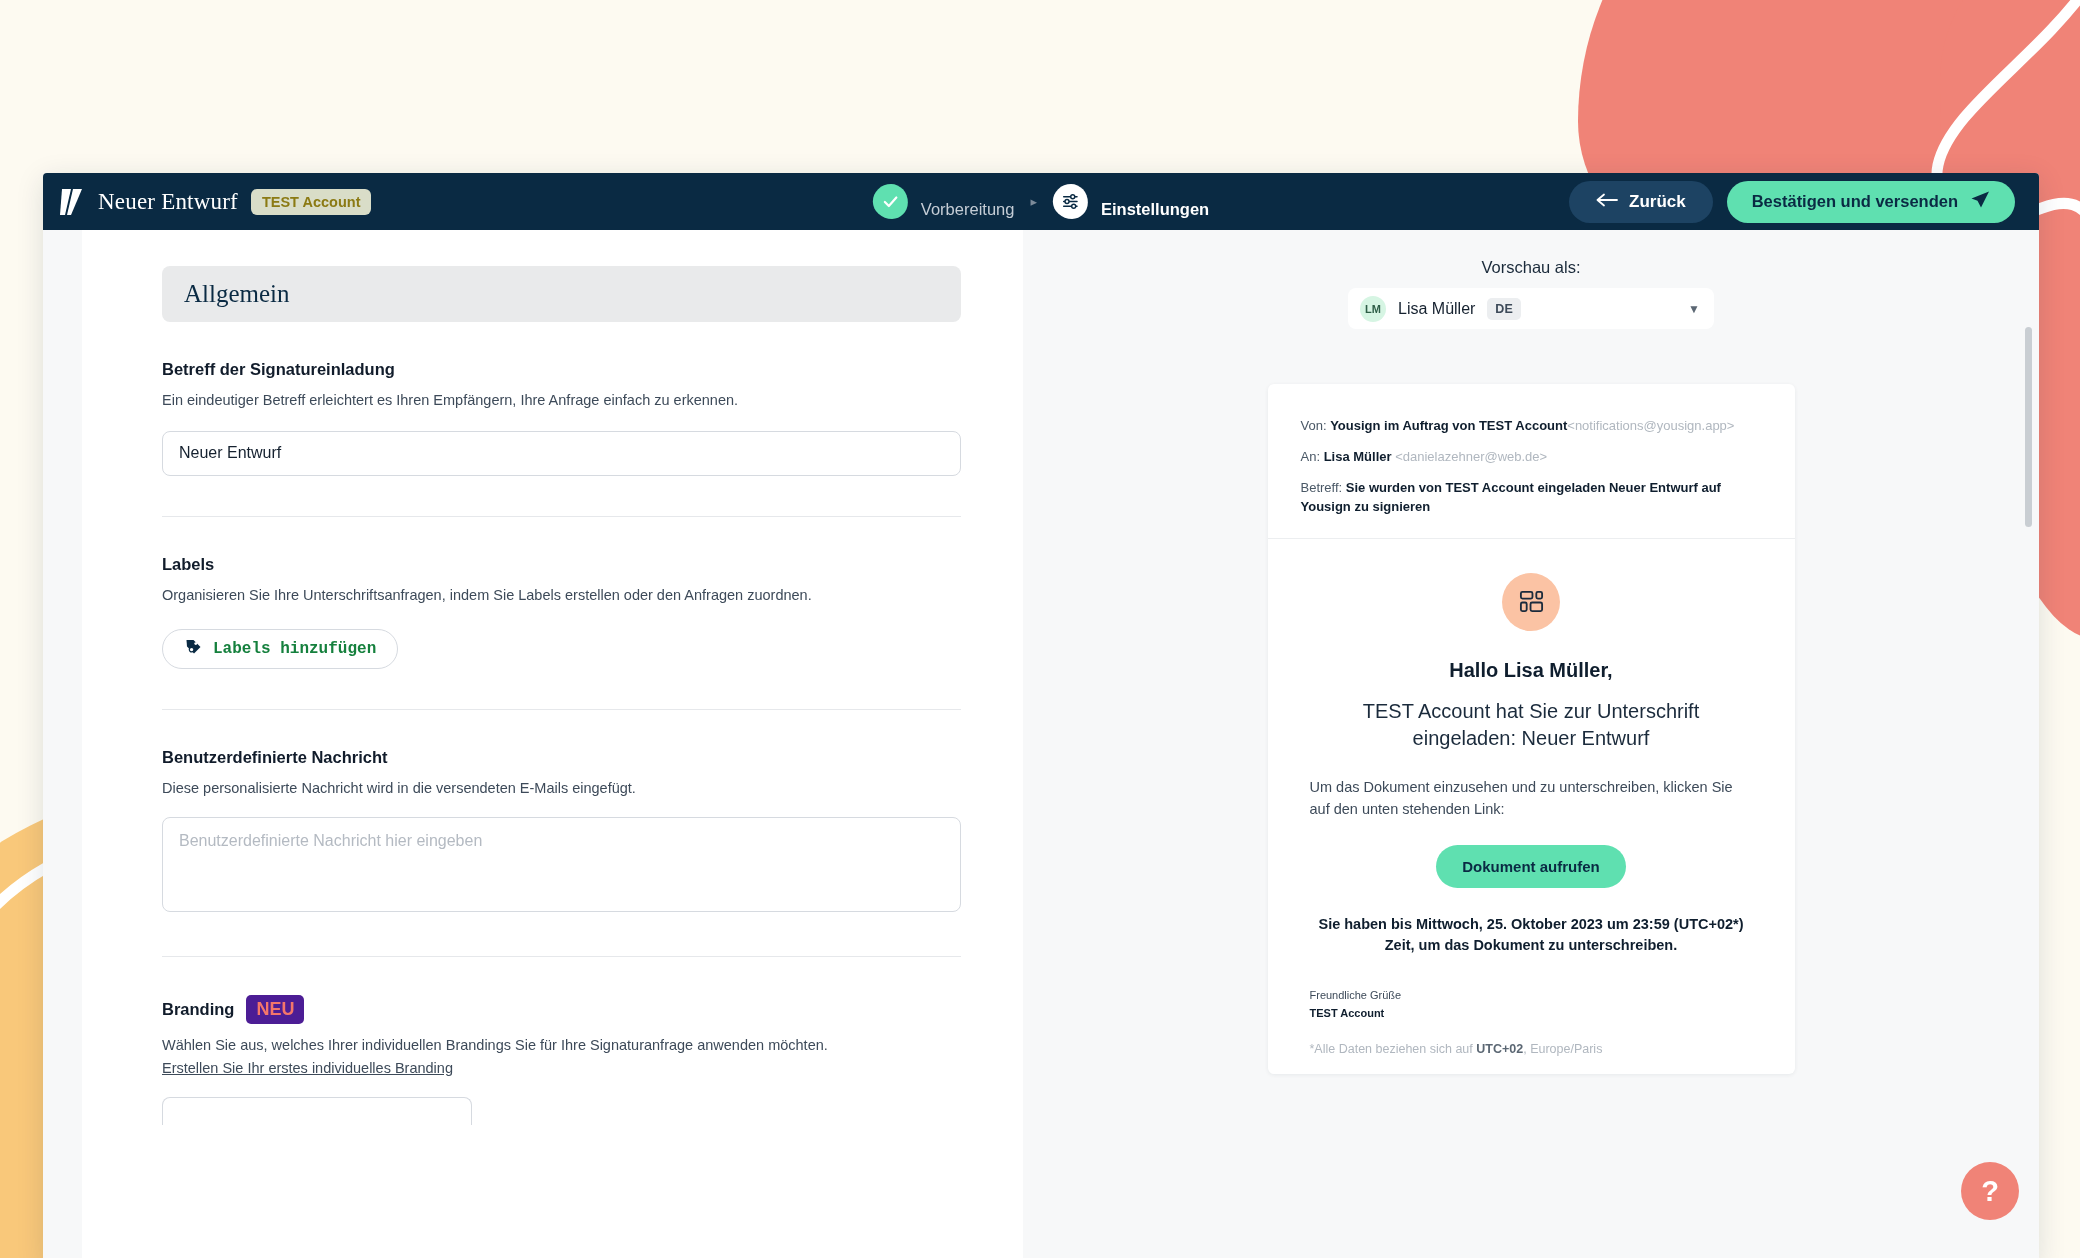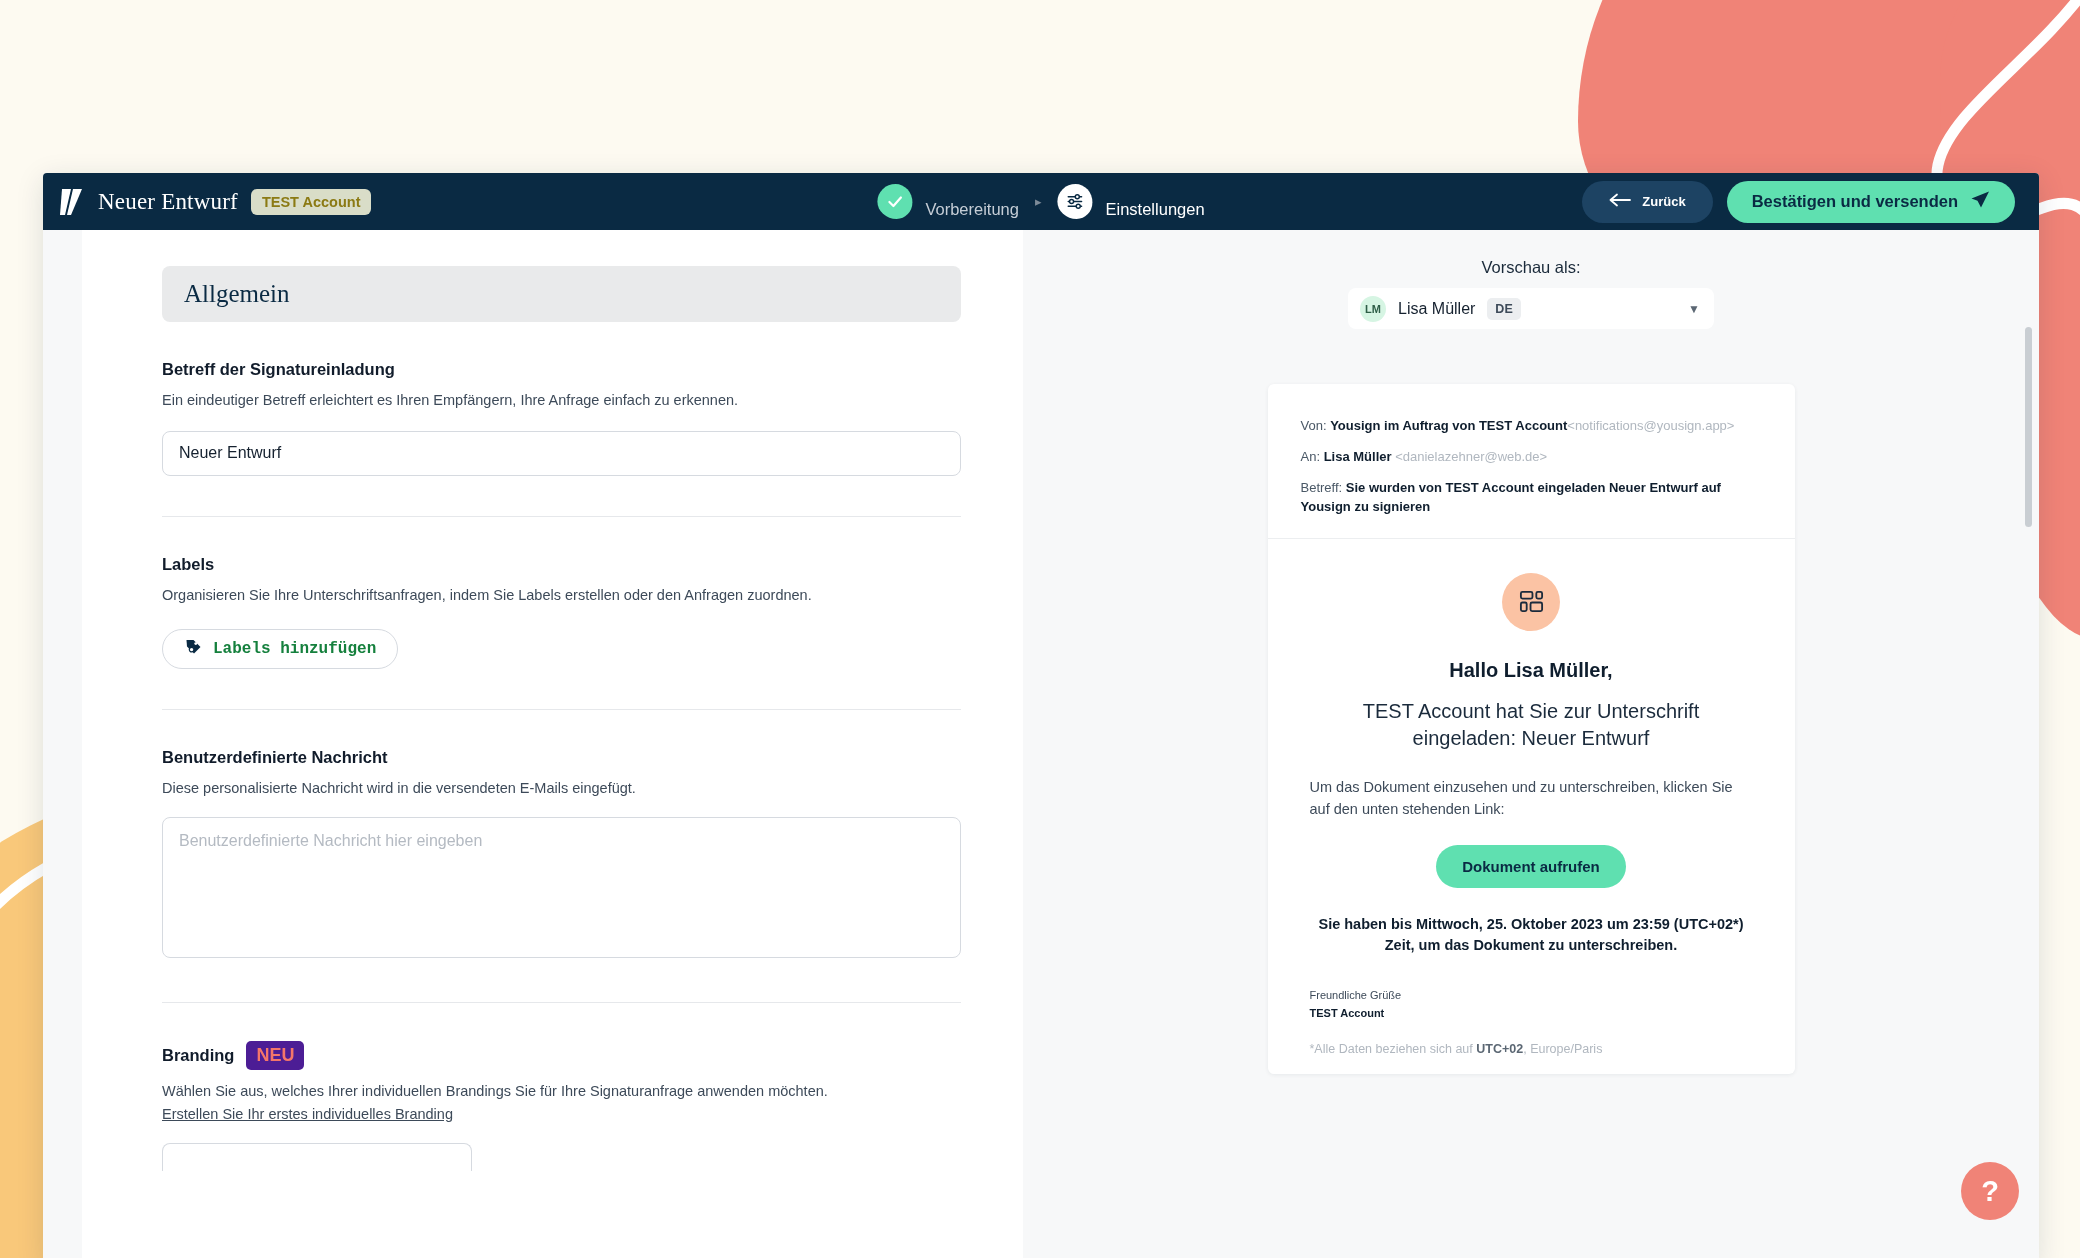--- a/index.html
+++ b/index.html
@@ -85,32 +85,32 @@
   .step-bubble {
     width:35px; height:35px;
     border-radius:52% 48% 45% 55% / 50% 52% 48% 50%;
     display:flex; align-items:center; justify-content:center;
     flex:0 0 auto;
   }
   .step-bubble.done { background:#5fe0b0; }
   .step-bubble.active { background:#ffffff; }
   .step-label { font-size:16.5px; white-space:nowrap; }
   .step.done .step-label { color:#c5cdd6; font-weight:400; }
-  .step.active .step-label { color:#ffffff; font-weight:400; }
+  .step.active .step-label { color:#ffffff; font-weight:700; }
   .step-sep { color:#7d8b99; font-size:13px; }
 
   .topbar-actions {
     margin-left:auto;
     display:flex; align-items:center; gap:14px;
   }
   .btn-back {
     background:#1d4363; color:#fff;
     border:none; border-radius:22px;
     height:42px; padding:0 27px;
-    font-size:13px; font-weight:700;
+    font-size:17px; font-weight:700;
     display:flex; align-items:center; gap:11px;
     cursor:pointer;
     font-family:"Liberation Sans", sans-serif;
   }
   .btn-send {
     background:#5fe0b0; color:#0a2a43;
     border:none; border-radius:22px;
     height:42px; padding:0 25px;
     font-size:16.5px; font-weight:700;
     display:flex; align-items:center; gap:12px;
@@ -166,21 +166,21 @@
     border-radius:22px;
     height:40px; padding:0 21px;
     font-size:16px; font-weight:700; color:#15803d;
     display:inline-flex; align-items:center; gap:10px;
     cursor:pointer;
     font-family:Liberation Mono, monospace;
   }
 
   .textarea {
     margin-top:18px;
-    width:100%; height:141px;
+    width:100%; height:95px;
     border:1px solid #d6dae0;
     border-radius:8px;
     padding:14px 16px;
     font-size:16px; color:#15212f;
     font-family:"Liberation Sans", sans-serif;
     resize:none; outline:none;
   }
   .textarea::placeholder { color:#b4bac2; }
 
   .title-row { display:flex; align-items:center; gap:12px; margin-bottom:11px; }

